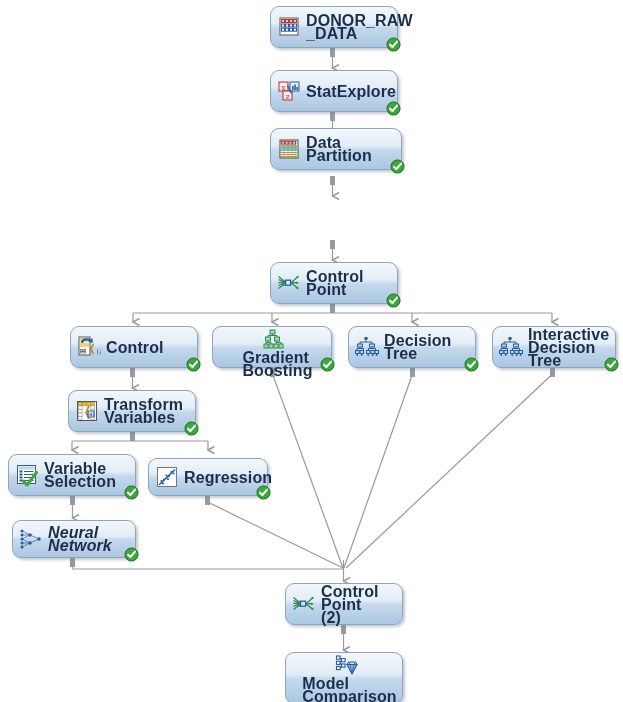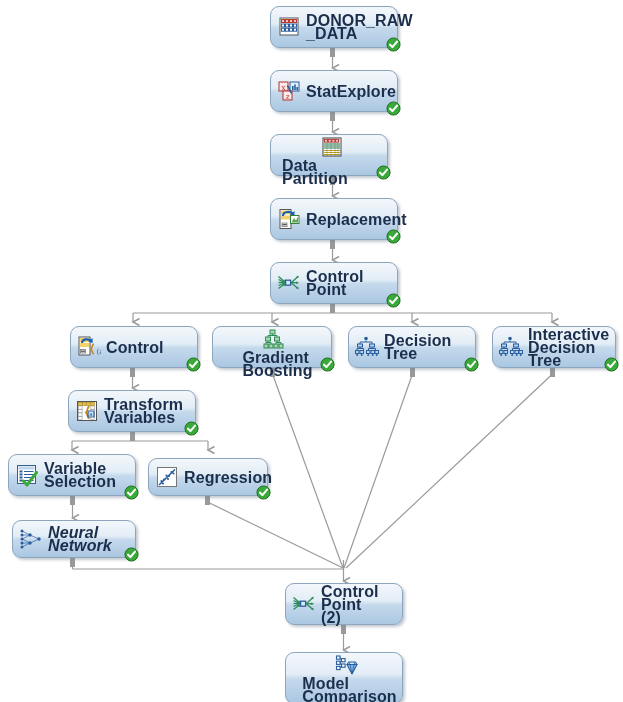--- a/index.html
+++ b/index.html
@@ -156,21 +156,21 @@
         <path d="M10 7 C13 7 12 14 15 14" fill="none" stroke="#2a5d9e" stroke-width="1.3"></path>
       </svg>
     </span>
     <span class="label">StatExplore</span>
     <svg class="status" viewBox="0 0 16 16">
       <circle cx="8" cy="8" r="7" fill="#3aa93a" stroke="#1d6b1d" stroke-width="1"></circle>
       <path d="M4.3 8.2 L6.8 10.8 L11.8 4.9" fill="none" stroke="#ffffff" stroke-width="2.2" stroke-linecap="round" stroke-linejoin="round"></path>
     </svg>
   </div>
 
-  <div class="node" style="left:270px;top:134px;width:118px;height:42px;flex-direction:column;">
+  <div class="node" style="left:270px;top:128px;width:132px;height:42px;">
     <span class="ico">
       <svg width="24" height="24" viewBox="0 0 24 24">
         <rect x="3" y="3" width="18" height="18" fill="#ffffff" stroke="#444" stroke-width="1"></rect>
         <rect x="4" y="4" width="16" height="3.5" fill="#f0cccc"></rect>
         <g fill="none" stroke="#b03030" stroke-width="0.9">
           <rect x="4.5" y="4.3" width="3" height="2.8"></rect>
             <rect x="8.2" y="4.3" width="3" height="2.8"></rect>
           <rect x="11.9" y="4.3" width="3" height="2.8"></rect>
             <rect x="15.6" y="4.3" width="3" height="2.8"></rect>
         </g>
@@ -192,40 +192,20 @@
         </g>
       </svg>
     </span>
     <span class="label">Data Partition</span>
     <svg class="status" viewBox="0 0 16 16">
       <circle cx="8" cy="8" r="7" fill="#3aa93a" stroke="#1d6b1d" stroke-width="1"></circle>
       <path d="M4.3 8.2 L6.8 10.8 L11.8 4.9" fill="none" stroke="#ffffff" stroke-width="2.2" stroke-linecap="round" stroke-linejoin="round"></path>
     </svg>
   </div>
 
-  <div class="node" style="left:270px;top:198px;width:128px;height:42px;">
-    <span class="ico">
-      <svg width="24" height="24" viewBox="0 0 24 24">
-        <rect x="3" y="2.5" width="11" height="19" fill="#ffffff" stroke="#555" stroke-width="1"></rect>
-        <rect x="4" y="3.5" width="9" height="4" fill="#f2d36b"></rect>
-        <rect x="4" y="8.5" width="9" height="4" fill="#f2d36b"></rect>
-        <rect x="5" y="16" width="5" height="3.5" fill="#e9e9e9" stroke="#777" stroke-width="0.8"></rect>
-        <path d="M5.5 17.7 L9.5 17.7" stroke="#333" stroke-width="1"></path>
-        <path d="M6 9 C6 4 14 4 16 7" fill="none" stroke="#1a5fb4" stroke-width="2.2"></path>
-        <path d="M17.5 4 L17.5 9 L13 7.6 Z" fill="#1a5fb4"></path>
-        <rect x="13.5" y="8.5" width="8.5" height="8" fill="#ffffff" stroke="#3a7a3a" stroke-width="1"></rect>
-        <path d="M14.5 15.5 L17 11 L19 13.5 L21 9.5 L21 15.5 Z" fill="#57a957"></path>
-      </svg>
-    </span>
-    <span class="label">Replacement</span>
-    <svg class="status" viewBox="0 0 16 16">
-      <circle cx="8" cy="8" r="7" fill="#3aa93a" stroke="#1d6b1d" stroke-width="1"></circle>
-      <path d="M4.3 8.2 L6.8 10.8 L11.8 4.9" fill="none" stroke="#ffffff" stroke-width="2.2" stroke-linecap="round" stroke-linejoin="round"></path>
-    </svg>
-  </div>
 
   <div class="node" style="left:270px;top:262px;width:128px;height:42px;">
     <span class="ico">
       <svg width="24" height="24" viewBox="0 0 24 24">
         <g stroke="#2e8b57" stroke-width="1.3" fill="none">
           <path d="M1.5 5.5 L8 11"></path>
             <path d="M1.5 11.5 L8 11.5"></path>
             <path d="M1.5 17.5 L8 12.5"></path>
           <path d="M1.5 8.5 L7 11.2"></path>
             <path d="M1.5 14.5 L7 12"></path>

